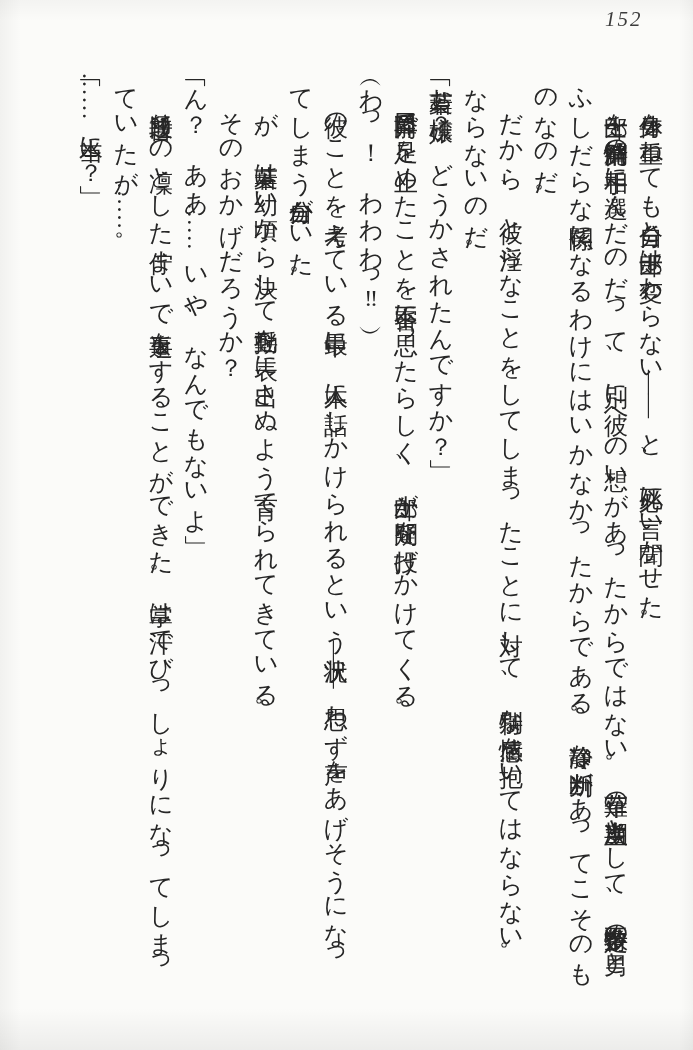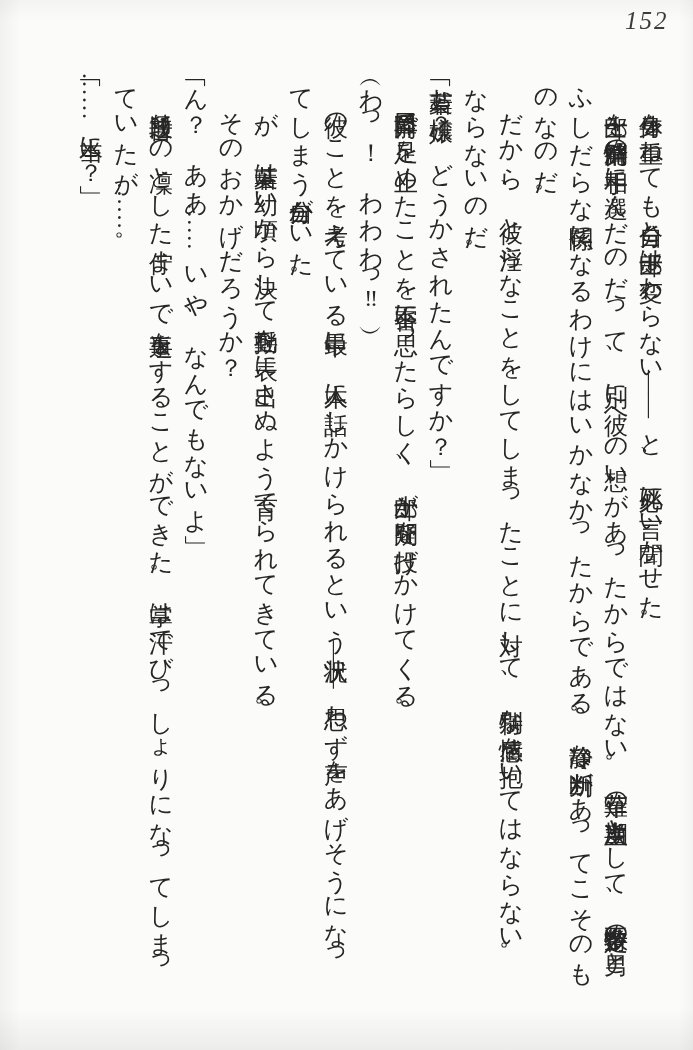--- a/index.html
+++ b/index.html
@@ -19,23 +19,23 @@
     position: absolute;
     left: 0; top: 0; right: 0; bottom: 0;
     pointer-events: none;
     background:
       linear-gradient(180deg, rgba(0,0,0,0.03) 0%, rgba(0,0,0,0) 2%, rgba(0,0,0,0) 96%, rgba(0,0,0,0.06) 100%),
       linear-gradient(90deg, rgba(0,0,0,0.04) 0%, rgba(0,0,0,0) 3%, rgba(0,0,0,0) 98%, rgba(0,0,0,0.03) 100%);
   }
   .page-number {
     position: absolute;
     top: 7px;
-    left: 625px;
+    left: 605px;
     font-style: italic;
-    font-size: 25px;
+    font-size: 21px;
     letter-spacing: 2px;
     color: #3c3c3c;
   }
   .text-block {
     position: absolute;
     top: 72px;
     right: 25px;
     width: 600px;
     height: 916px;
     writing-mode: vertical-rl;

